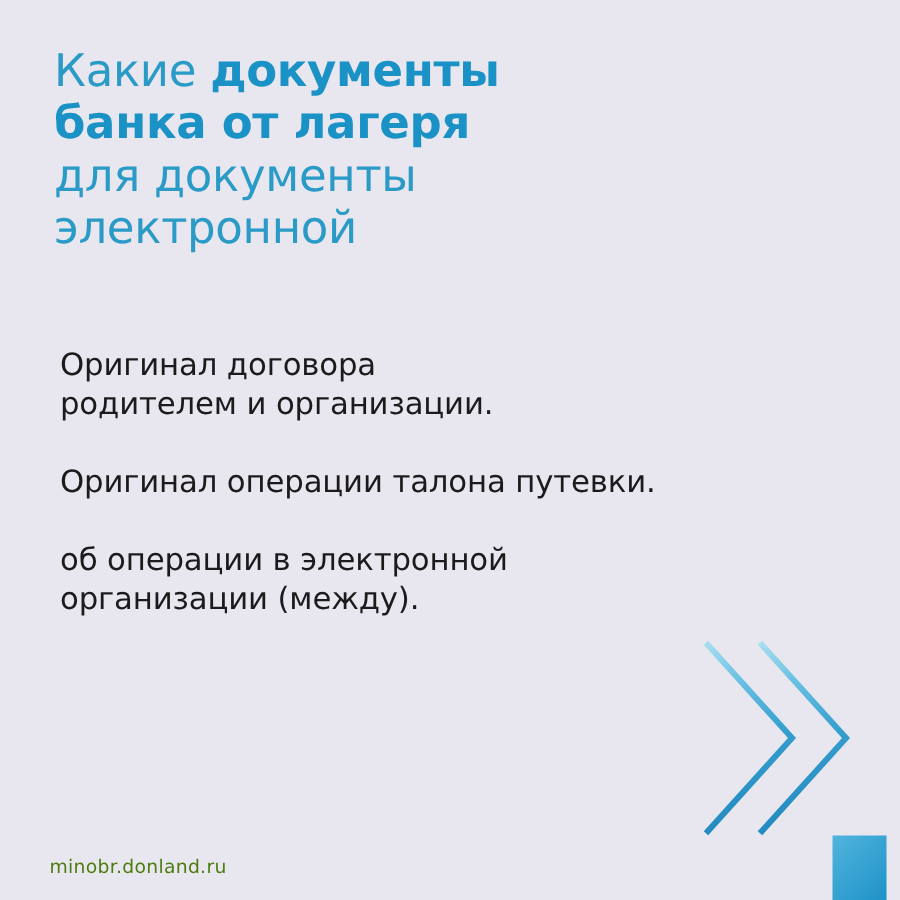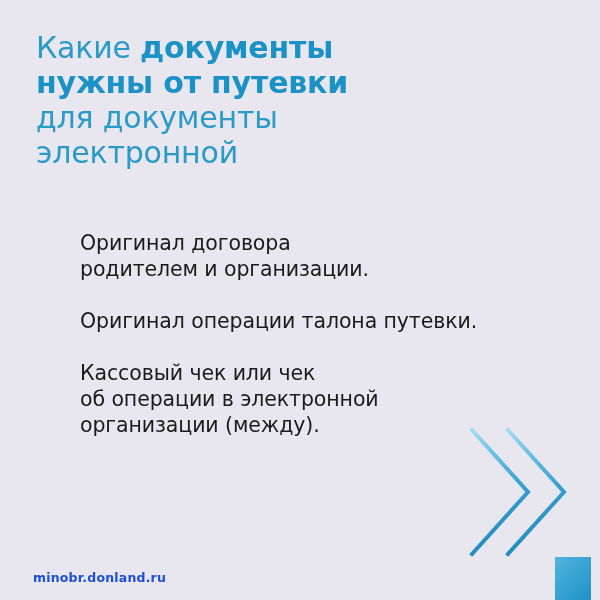--- a/index.html
+++ b/index.html
@@ -40,21 +40,21 @@
     left:40px; top:230px;
     width:520px;
   }
   .para {
     color:#1b1b1b;
     font-size:20.5px;
     line-height:26px;
     font-weight:400;
     letter-spacing:-0.1px;
   }
-  .para-line { white-space:nowrap;margin-left:40px; }
+  .para-line { white-space:nowrap; }
   .para + .para { margin-top:26px; }
 
   
   .chevron {
     position:absolute;
     left:466px; top:424px;
     width:104px; height:136px;
     pointer-events:none;
   }
 
@@ -64,38 +64,38 @@
     left:555px; top:557px;
     width:45px; height:43px;
     background:linear-gradient(135deg,#52b4dd 0%,#3aa5d4 40%,#1a8ec4 100%);
   }
 
   
   .footer {
     position:absolute;
     left:33px; top:570px;
     font-size:12.5px;
-    color:#1d4ed8;
-    font-weight:700;
+    color:#4d7c0f;
+    font-weight:400;
     letter-spacing:0.2px;
   }
 </style>
 </head>
 <body>
 
 <div id="poster">
 
   <div class="title-block">
 
     <div class="title-line">
       <span class="t-reg">Какие </span><span class="t-bold">документы</span>
     </div>
 
     <div class="title-line">
-      <span class="t-bold">нужны от путевки</span>
+      <span class="t-bold">банка от лагеря</span>
     </div>
 
     <div class="title-line">
       <span class="t-reg">для документы</span>
     </div>
 
     <div class="title-line">
       <span class="t-reg">электронной</span>
     </div>
 
@@ -106,21 +106,20 @@
     <div class="para">
       <div class="para-line">Оригинал договора</div>
       <div class="para-line">родителем и организации.</div>
     </div>
 
     <div class="para">
       <div class="para-line">Оригинал операции талона путевки.</div>
     </div>
 
     <div class="para">
-      <div class="para-line">Кассовый чек или чек</div>
       <div class="para-line">об операции в электронной</div>
       <div class="para-line">организации (между).</div>
     </div>
 
   </div>
 
   <svg class="chevron" viewBox="0 0 104 136">
     <defs>
       <linearGradient id="chevGrad" x1="0" y1="0" x2="0.25" y2="1">
         <stop offset="0%" stop-color="#a5dcf0"></stop>

